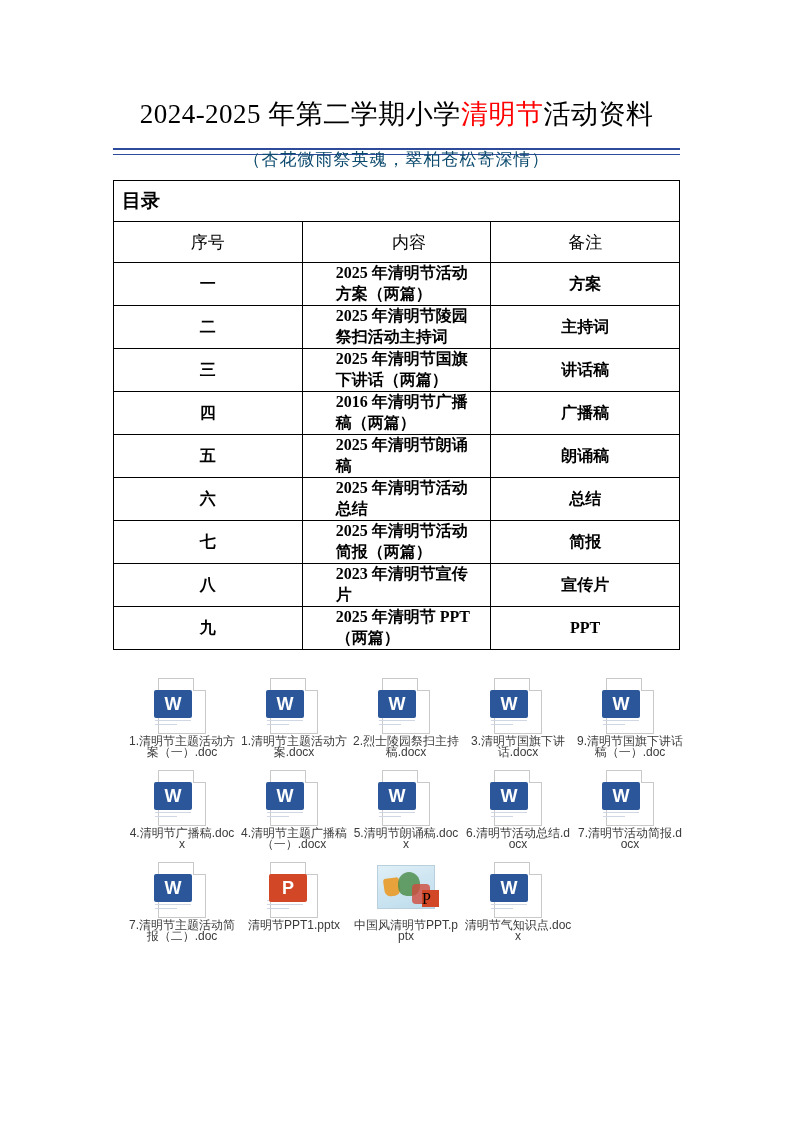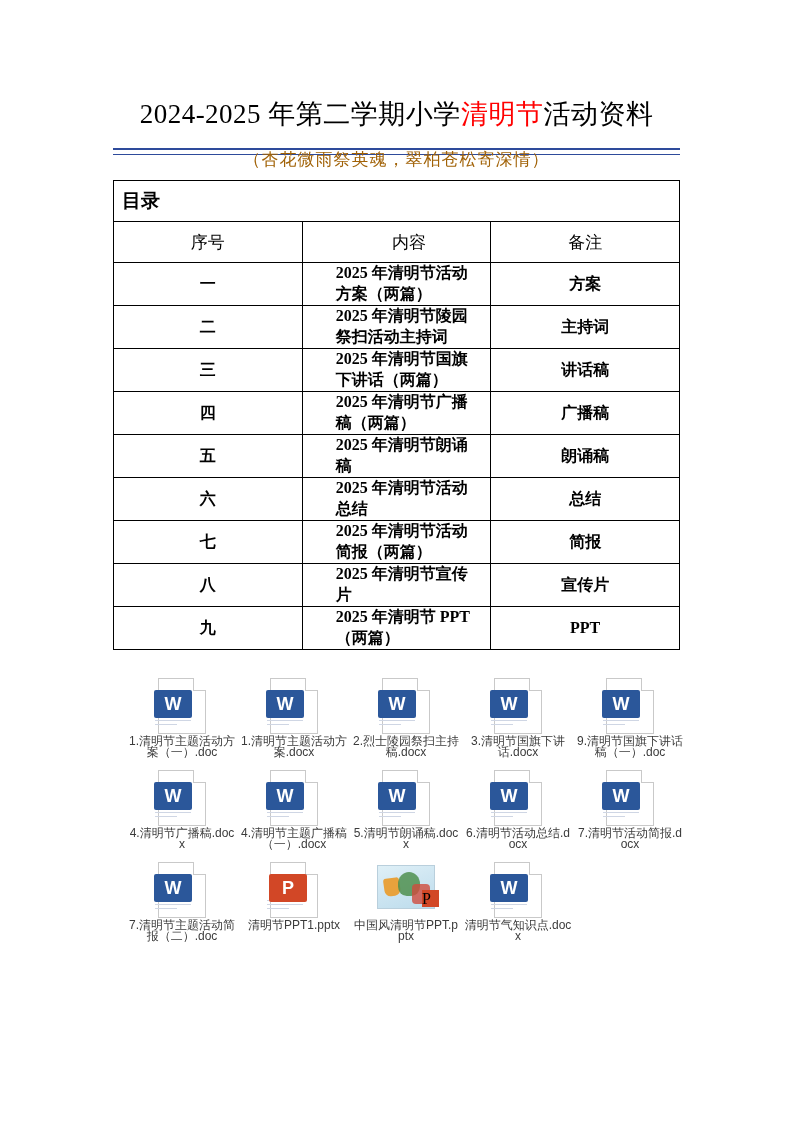--- a/index.html
+++ b/index.html
@@ -37,21 +37,21 @@
   .doc-title .accent {
     color: #ff0000;
   }
   .doc-subtitle {
     position: absolute;
     left: 0;
     top: 148px;
     width: 793px;
     text-align: center;
     font-size: 17px;
-    color: #a16207;
+    color: #0c4a6e;
     font-family: "Liberation Serif", "DejaVu Serif", serif;
     letter-spacing: 1px;
     white-space: nowrap;
   }
   .title-rule {
     position: absolute;
     left: 113px;
     top: 148px;
     width: 567px;
     height: 4px;
@@ -270,41 +270,41 @@
         <td class="c-content">2025 年清明节陵园祭扫活动主持词</td>
         <td class="c-note">主持词</td>
       </tr>
       <tr>
         <td class="c-no">三</td>
         <td class="c-content">2025 年清明节国旗下讲话（两篇）</td>
         <td class="c-note">讲话稿</td>
       </tr>
       <tr>
         <td class="c-no">四</td>
-        <td class="c-content">2025 年清明节广播稿（两篇）</td>
+        <td class="c-content">2016 年清明节广播稿（两篇）</td>
         <td class="c-note">广播稿</td>
       </tr>
       <tr>
         <td class="c-no">五</td>
         <td class="c-content">2025 年清明节朗诵稿</td>
         <td class="c-note">朗诵稿</td>
       </tr>
       <tr>
         <td class="c-no">六</td>
         <td class="c-content">2025 年清明节活动总结</td>
         <td class="c-note">总结</td>
       </tr>
       <tr>
         <td class="c-no">七</td>
         <td class="c-content">2025 年清明节活动简报（两篇）</td>
         <td class="c-note">简报</td>
       </tr>
       <tr>
         <td class="c-no">八</td>
-        <td class="c-content">2025 年清明节宣传片</td>
+        <td class="c-content">2023 年清明节宣传片</td>
         <td class="c-note">宣传片</td>
       </tr>
       <tr>
         <td class="c-no">九</td>
         <td class="c-content">2025 年清明节 PPT（两篇）</td>
         <td class="c-note">PPT</td>
       </tr>
     </tbody>
   </table>
 

